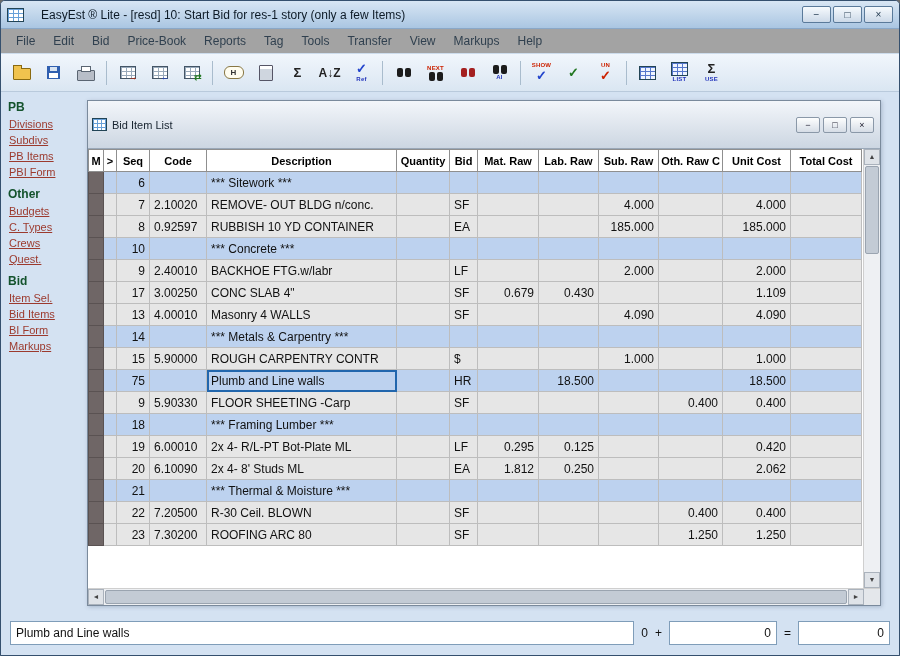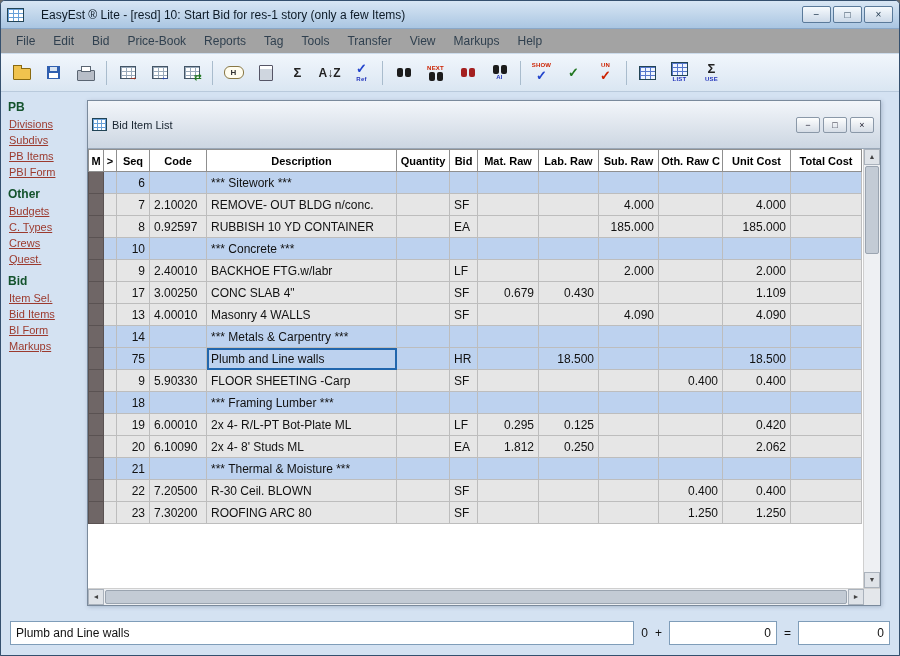--- a/index.html
+++ b/index.html
@@ -412,20 +412,35 @@
                     <td>*** Metals &amp; Carpentry ***</td>
                     <td class="num"></td>
                     <td></td>
                     <td class="num"></td>
                     <td class="num"></td>
                     <td class="num"></td>
                     <td class="num"></td>
                     <td class="num"></td>
                     <td class="num"></td>
                   </tr>
+                  <tr>
+                    <td class="m-cell"></td>
+                    <td></td>
+                    <td class="num">15</td>
+                    <td>5.90000</td>
+                    <td>ROUGH CARPENTRY CONTR</td>
+                    <td class="num"></td>
+                    <td>$</td>
+                    <td class="num"></td>
+                    <td class="num"></td>
+                    <td class="num">1.000</td>
+                    <td class="num"></td>
+                    <td class="num">1.000</td>
+                    <td class="num"></td>
+                  </tr>
                   <tr class="blue">
                     <td class="m-cell"></td>
                     <td></td>
                     <td class="num">75</td>
                     <td></td>
                     <td class="sel-cell">Plumb and Line walls</td>
                     <td class="num"></td>
                     <td>HR</td>
                     <td class="num"></td>
                     <td class="num">18.500</td>

